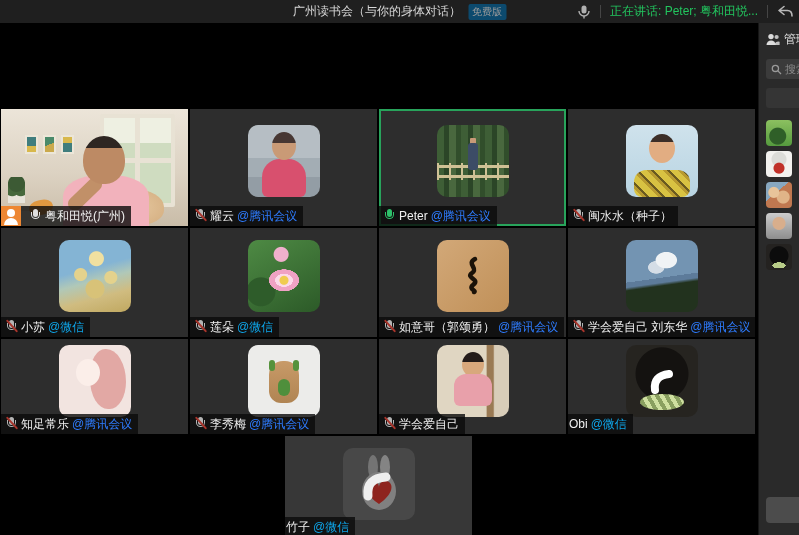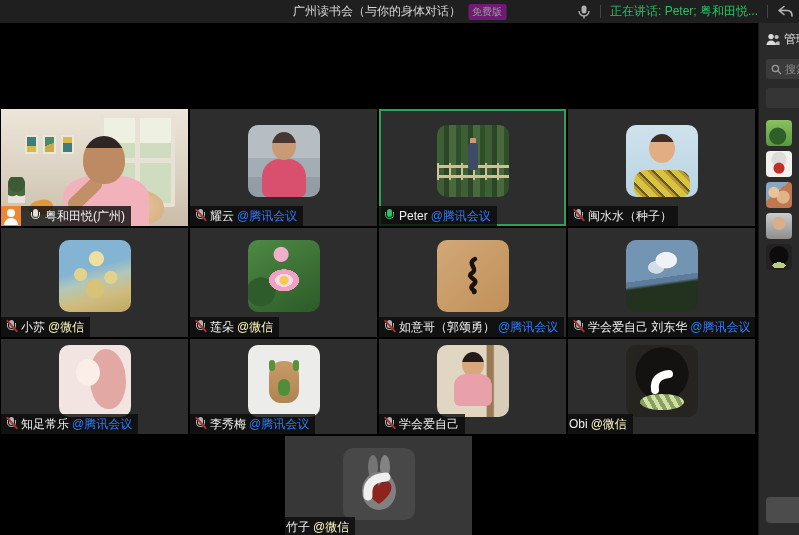--- a/index.html
+++ b/index.html
@@ -5,21 +5,21 @@
   * { margin:0; padding:0; box-sizing:border-box; }
   html,body { background:#000; }
   body { font-family:"Liberation Sans","DejaVu Sans",sans-serif; }
   #app { position:relative; width:799px; height:535px; background:#000; overflow:hidden; }
 
   
   .topbar { position:absolute; left:0; top:0; width:799px; height:23px; background:#1f1f1f; }
   .tb-center { position:absolute; left:50%; top:0; height:23px; transform:translateX(-50%);
                display:flex; align-items:center; gap:7px; white-space:nowrap; }
   .tb-title { color:#d8d8d8; font-size:12px;text-align:center; }
-  .tb-badge { background:#701a75; color:#9a9a9a; font-size:10px; padding:1px 4px; border-radius:2px; }
+  .tb-badge { background:#0c4a6e; color:#9a9a9a; font-size:10px; padding:1px 4px; border-radius:2px; }
   .tb-right { position:absolute; right:5px; top:0; height:23px; display:flex; align-items:center; gap:9px; }
   .tb-div { width:1px; height:13px; background:#454545; }
   .tb-speaking { color:#22c55e; font-size:12px; white-space:nowrap; }
 
   
   .panel { position:absolute; left:758px; top:23px; width:41px; height:512px;
            background:#2a2a2a; border-left:1px solid #161616; overflow:hidden; }
   .panel-h { display:flex; align-items:center; gap:4px; margin:8px 0 0 7px;
              color:#e2e2e2; font-size:12px; white-space:nowrap; }
   .panel-search { margin:11px 0 0 7px; width:74px; height:20px; background:#3b3b3b;
@@ -58,21 +58,21 @@
             border-radius:10px; overflow:hidden; display:flex; align-items:center; justify-content:center; }
   .r1 .avatar { top:16px; } .r2 .avatar { top:12px; } .r3 .avatar { top:6px; } .r4 .avatar { top:12px; }
 
   
   .plabel { position:absolute; left:0; bottom:0; display:flex; align-items:center; height:20px;
             background:rgba(10,10,10,.8); color:#f0f0f0; font-size:12px; white-space:nowrap;
             max-width:100%; overflow:hidden; padding-right:6px; z-index:3; }
   .pname { margin-left:1px; }
   .sfx { margin-left:3px; }
   .sfx.tencent { color:#2e7cff; }
-  .sfx.wechat  { color:#fef9c3; }
+  .sfx.wechat  { color:#0ea5e9; }
 
   .host { width:20px; height:20px; background:#ed8733; position:relative; flex:0 0 auto; margin-right:4px; }
   .host::before { content:""; position:absolute; left:6px; top:3px; width:8px; height:8px;
                   border-radius:50%; background:#fff; }
   .host::after { content:""; position:absolute; left:3px; top:12px; width:14px; height:7px;
                  border-radius:7px 7px 0 0; background:#fff; }
 
   
   .mic { position:relative; width:11px; height:14px; flex:0 0 auto; margin:0 3px 0 5px; }
   .mic i,.mic u,.mic s { display:block; }

